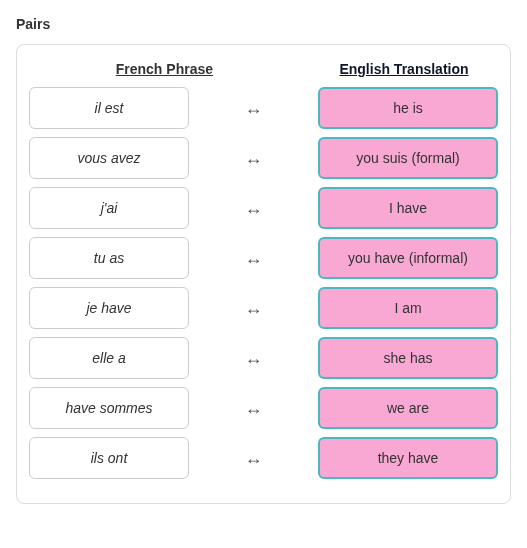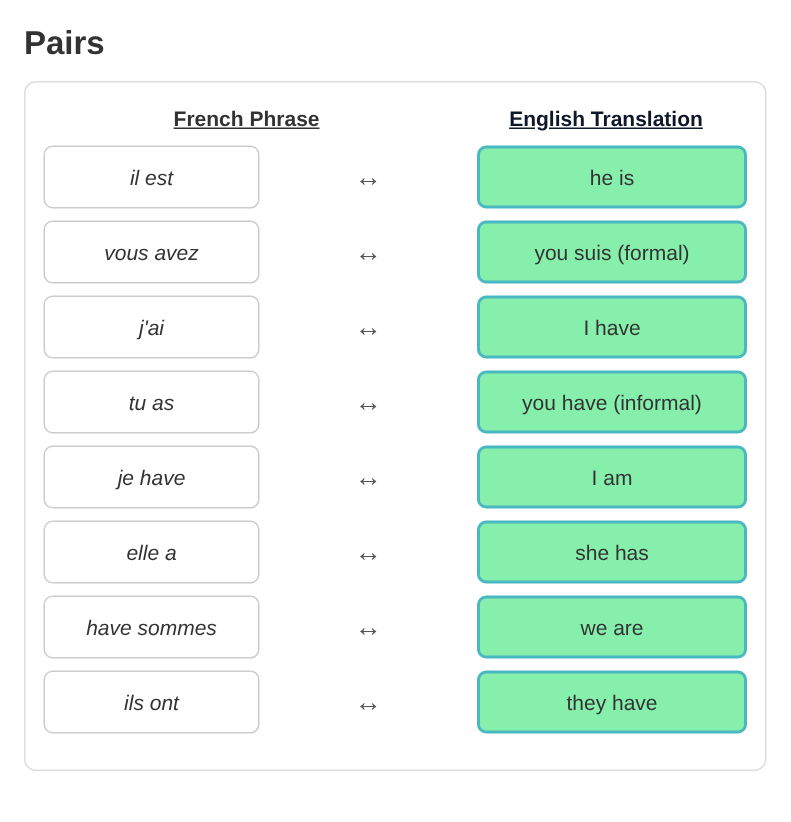--- a/index.html
+++ b/index.html
@@ -10,21 +10,21 @@
 
     body {
       font-family: Arial, sans-serif;
       background: #fff;
       width: 527px;
       min-height: 548px;
       padding: 16px;
     }
 
     .page-title {
-      font-size: 22px;
+      font-size: 14px;
       font-weight: bold;
       color: #333;
       margin-bottom: 12px;
     }
 
     .pairs-container {
       border: 1px solid #ddd;
       border-radius: 8px;
       padding: 16px 12px;
       background: #fff;
@@ -59,21 +59,21 @@
       text-align: center;
     }
 
     .pair-row {
       display: flex;
       align-items: center;
       margin-bottom: 8px;
     }
 
     .french-card {
-      width: 144px;
+      width: 160px;
       border: 1px solid #ccc;
       border-radius: 6px;
       padding: 10px 9px;
       text-align: center;
       font-style: italic;
       font-size: 14px;
       color: #333;
       background: #fff;
       min-height: 42px;
       display: flex;
@@ -89,21 +89,21 @@
     }
 
     .english-card {
       width: 180px;
       border: 2px solid #4ab8c1;
       border-radius: 6px;
       padding: 10px 8px;
       text-align: center;
       font-size: 14px;
       color: #333;
-      background: #86efac;
+      background: #f9a8d4;
       min-height: 42px;
       display: flex;
       align-items: center;
       justify-content: center;
     }
   </style>
 </head>
 <body>
 
 <div class="page-title">Pairs</div>

